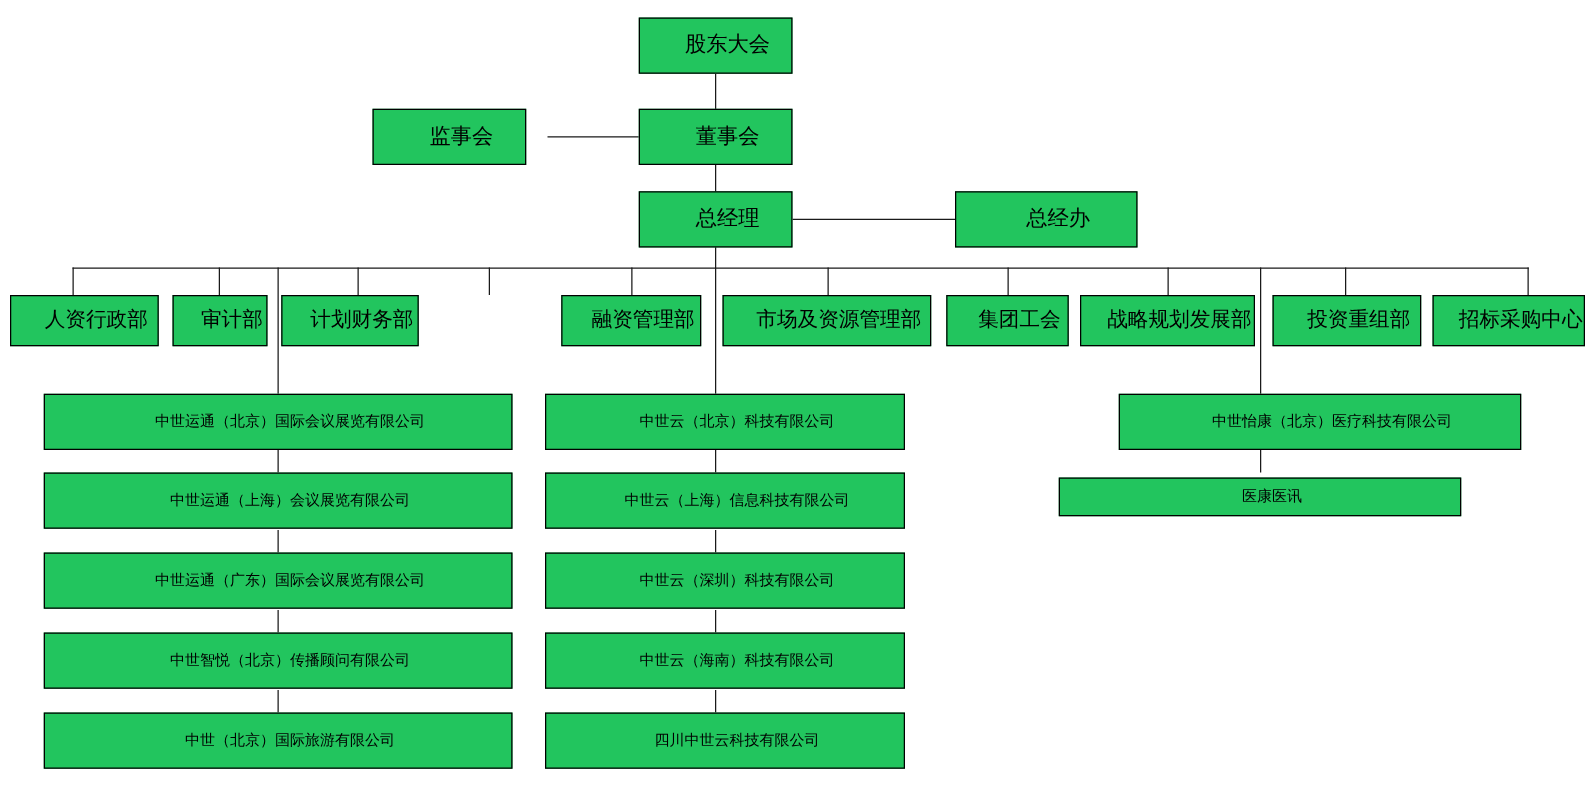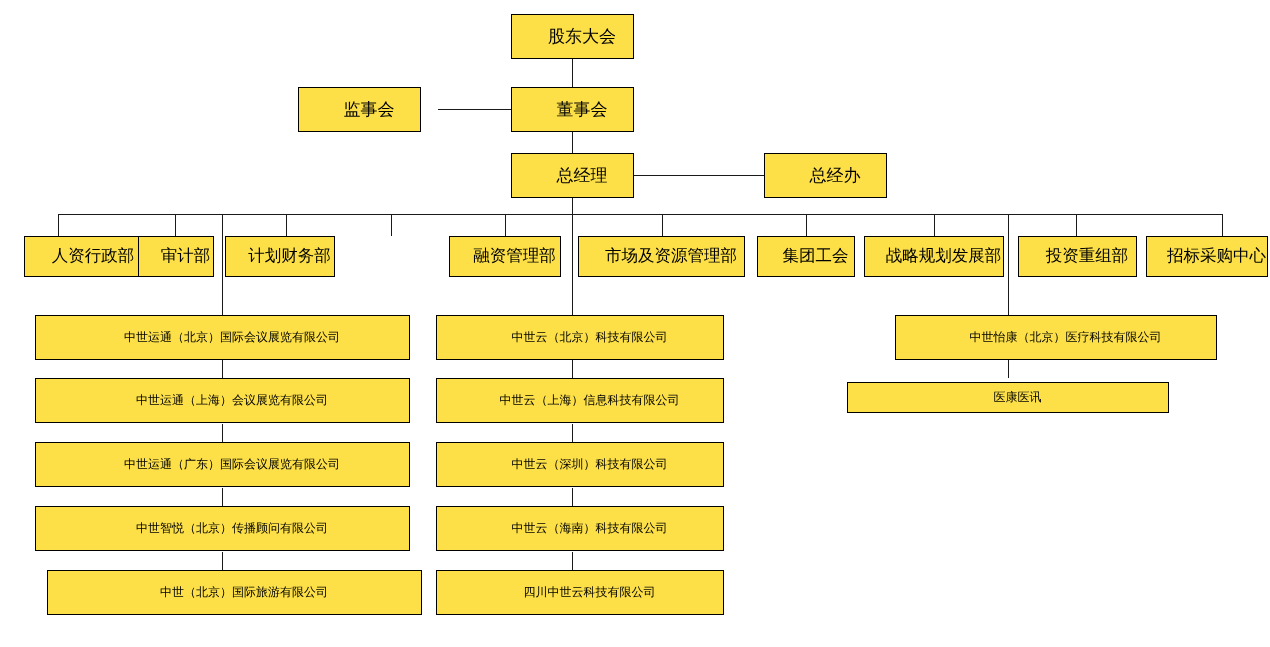--- a/index.html
+++ b/index.html
@@ -13,21 +13,21 @@
     width: 1270px;
     height: 647px;
     background: #ffffff;
     font-family: "DejaVu Sans", "Liberation Sans", sans-serif;
     overflow: hidden;
   }
   .node {
     position: absolute;
     box-sizing: border-box;
     border: 1.4px solid #000000;
-    background: #fde047;
+    background: #22c55e;
     display: flex;
     align-items: center;
     justify-content: center;
     text-align: center;
     color: #000000;
     line-height: 1.15;
     white-space: nowrap;
     z-index: 2;
     padding-left: 19px;
   }
@@ -86,23 +86,23 @@
   <div class="link v" style="left:1008px; top:360px; height:18px;"></div>
 
   <div class="node top" style="left:511px; top:14px; width:123px; height:45px;">股东大会</div>
 
   <div class="node top" style="left:298px; top:87px; width:123px; height:45px;">监事会</div>
 
   <div class="node top" style="left:511px; top:87px; width:123px; height:45px;">董事会</div>
 
   <div class="node top" style="left:511px; top:153px; width:123px; height:45px;">总经理</div>
 
-  <div class="node top" style="left:764px; top:153px; width:123px; height:45px;">总经办</div>
+  <div class="node top" style="left:764px; top:153px; width:146px; height:45px;">总经办</div>
 
-  <div class="node dept" style="left:8px; top:236px; width:119px; height:41px;margin-left:16px;">人资行政部</div>
+  <div class="node dept" style="left:8px; top:236px; width:119px; height:41px;">人资行政部</div>
 
   <div class="node dept" style="left:138px; top:236px; width:76px; height:41px;">审计部</div>
 
   <div class="node dept" style="left:225px; top:236px; width:110px; height:41px;">计划财务部</div>
 
 
   <div class="node dept" style="left:449px; top:236px; width:112px; height:41px;">融资管理部</div>
 
   <div class="node dept" style="left:578px; top:236px; width:167px; height:41px;">市场及资源管理部</div>
 
@@ -115,21 +115,21 @@
   <div class="node dept" style="left:1146px; top:236px; width:122px; height:41px;">招标采购中心</div>
 
   <div class="node sub" style="left:35px; top:315px; width:375px; height:45px;">中世运通（北京）国际会议展览有限公司</div>
 
   <div class="node sub" style="left:35px; top:378px; width:375px; height:45px;">中世运通（上海）会议展览有限公司</div>
 
   <div class="node sub" style="left:35px; top:442px; width:375px; height:45px;">中世运通（广东）国际会议展览有限公司</div>
 
   <div class="node sub" style="left:35px; top:506px; width:375px; height:45px;">中世智悦（北京）传播顾问有限公司</div>
 
-  <div class="node sub" style="left:35px; top:570px; width:375px; height:45px;margin-left:12px;">中世（北京）国际旅游有限公司</div>
+  <div class="node sub" style="left:35px; top:570px; width:375px; height:45px;">中世（北京）国际旅游有限公司</div>
 
   <div class="node sub" style="left:436px; top:315px; width:288px; height:45px;">中世云（北京）科技有限公司</div>
 
   <div class="node sub" style="left:436px; top:378px; width:288px; height:45px;">中世云（上海）信息科技有限公司</div>
 
   <div class="node sub" style="left:436px; top:442px; width:288px; height:45px;">中世云（深圳）科技有限公司</div>
 
   <div class="node sub" style="left:436px; top:506px; width:288px; height:45px;">中世云（海南）科技有限公司</div>
 
   <div class="node sub" style="left:436px; top:570px; width:288px; height:45px;">四川中世云科技有限公司</div>

